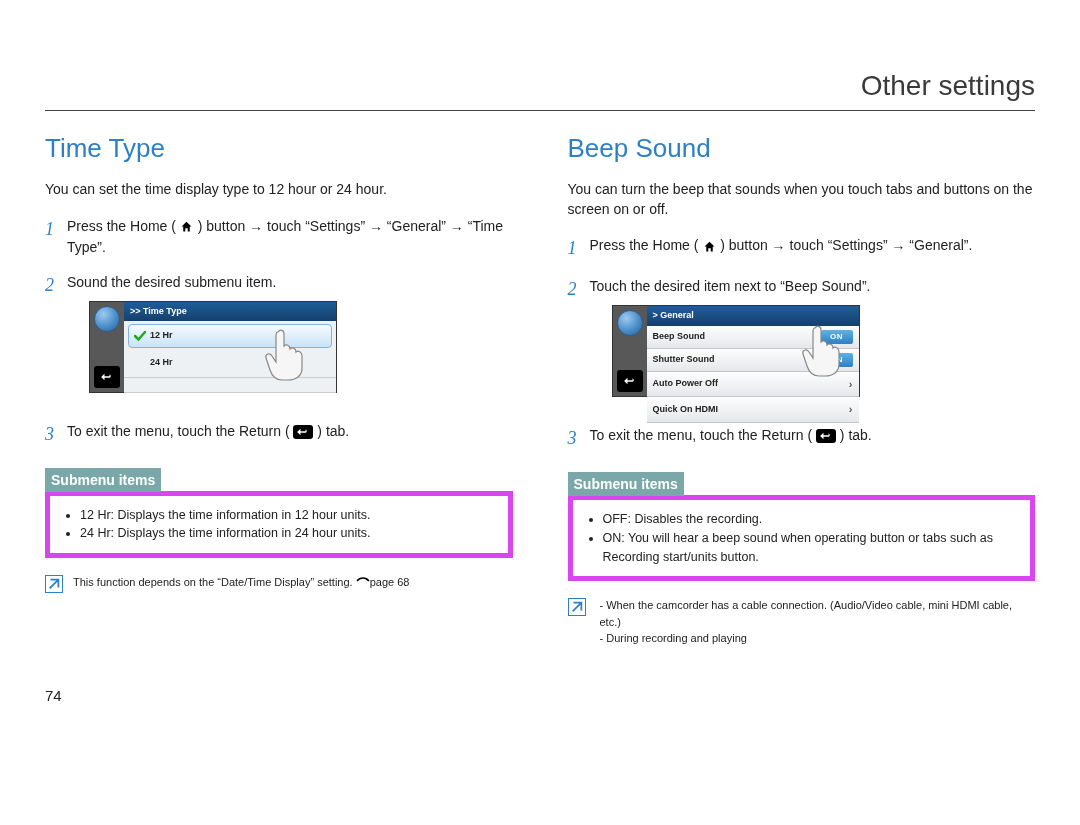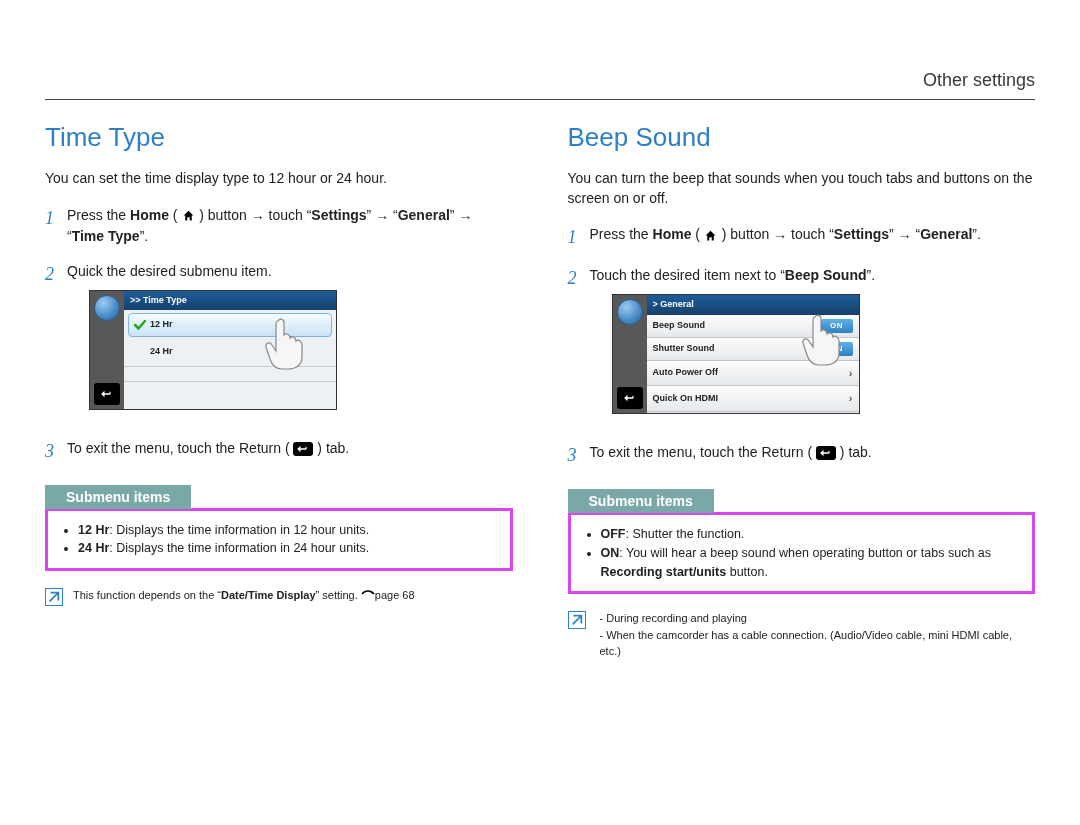--- a/index.html
+++ b/index.html
@@ -1,48 +1,48 @@
 <!DOCTYPE html>
 <html><head>
 <meta charset="utf-8">
 <style>
   * { box-sizing: border-box; margin: 0; padding: 0; }
   html, body { width: 1080px; height: 825px; background: #fff; font-family: Arial, Helvetica, sans-serif; color: #222; }
   .page-wrap { padding: 70px 45px 25px 45px; }
-  .page-title { text-align: right; font-size: 18px; font-weight: 400; color: #3a3a3a; padding-bottom: 8px; border-bottom: 1px solid #444; margin-bottom: 22px; }
+  .page-title { text-align: right; font-size: 28px; font-weight: 400; color: #3a3a3a; padding-bottom: 8px; border-bottom: 1px solid #444; margin-bottom: 22px; }
   .columns { display: flex; gap: 55px; }
   .col { flex: 1; }
   .section-title { font-size: 26px; color: #2d7fc6; font-weight: 400; margin-bottom: 10px; }
   .intro { font-size: 14px; line-height: 1.4; margin-bottom: 16px; margin-top: 16px; }
   ol.steps { list-style: none; counter-reset: step; }
   ol.steps > li { display: flex; margin-bottom: 14px; font-size: 14px; line-height: 1.5; }
   ol.steps > li::before { counter-increment: step; content: counter(step); color: #2d7fc6; font-size: 18px; font-style: italic; font-family: "Times New Roman", serif; width: 22px; flex-shrink: 0; }
   .step-body { flex: 1; }
-  .bold { font-weight: bold; }
+  .bold { font-weight: normal; }
   .home-icon, .return-icon { display: inline-flex; align-items: center; justify-content: center; vertical-align: middle; }
   .home-icon { width: 14px; height: 14px; }
   .return-icon { width: 20px; height: 14px; background: #000; border-radius: 3px; }
   .return-icon svg { display: block; }
-  .screenshot { margin: 8px 0 14px 22px; display: flex; border: 1px solid #333; width: 248px; height: 120px; font-family: Arial, sans-serif; }
+  .screenshot { margin: 8px 0 14px 22px; display: flex; border: 1px solid #333; width: 248px; height: 92px; font-family: Arial, sans-serif; }
   .ss-side { width: 34px; background: #585858; display: flex; flex-direction: column; justify-content: space-between; padding: 4px; }
   .ss-gear { width: 26px; height: 26px; border-radius: 50%; background: radial-gradient(circle at 35% 30%, #9ecaf0, #4a8ec8 55%, #2a5f90); border: 1px solid #2a5f90; position: relative; }
   .ss-back { width: 26px; height: 22px; background: #000; border-radius: 3px; display: flex; align-items: center; justify-content: center; }
   .ss-main { flex: 1; background: #eef1f4; position: relative; }
   .ss-header { background: linear-gradient(#1e5d9a, #15406b); color: #fff; font-size: 9px; font-weight: bold; padding: 3px 6px; }
   .ss-row { display: flex; align-items: center; font-size: 9px; font-weight: bold; }
   .ss-row-sel { background: linear-gradient(#f6fbff, #c9e3f6); border: 1px solid #7fb4df; border-radius: 4px; margin: 3px 4px; padding: 4px 5px; }
   .ss-row-plain { padding: 5px 10px; }
   .ss-check { display: inline-block; width: 12px; height: 12px; margin-right: 4px; }
   .ss-hr { border-top: 1px solid #c8ccd0; margin: 3px 0; }
   .hand { position: absolute; right: 18px; top: 22px; width: 60px; height: 60px; pointer-events: none; }
   .ss2-row { display: flex; align-items: center; justify-content: space-between; font-size: 9px; font-weight: bold; background: linear-gradient(#fdfdfd,#e5e8eb); padding: 4px 6px; border-bottom: 1px solid #c2c6ca; }
   .toggle-on { background: linear-gradient(#5fb2e6, #2f7fc2); color: #fff; font-size: 8px; font-weight: bold; width: 32px; height: 14px; border-radius: 2px; display: flex; align-items: center; justify-content: center; letter-spacing: 0.5px; }
   .chev { font-size: 11px; font-weight: bold; color: #555; }
-  .callout-bar { background: #7aa8a8; color: #fff; font-size: 14px; font-weight: 600; padding: 4px 21px; display: inline-block; margin-top: 6px; }
-  .callout-box { border: 3px solid #d946ef; padding: 10px 12px; margin-top: -1px; font-size: 12.5px; line-height: 1.5; }
+  .callout-bar { background: #7aa8a8; color: #fff; font-size: 14px; font-weight: 600; padding: 4px 6px; display: inline-block; margin-top: 6px; }
+  .callout-box { border: 5px solid #d946ef; padding: 10px 12px; margin-top: -1px; font-size: 12.5px; line-height: 1.5; }
   .callout-box ul { list-style: disc; margin-left: 18px; }
   .note-row { display: flex; gap: 10px; font-size: 11px; line-height: 1.5; margin-top: 16px; }
   .note-icon { width: 18px; height: 18px; border: 1px solid #2d7fc6; display: flex; align-items: center; justify-content: center; flex-shrink: 0; margin-top: 1px; }
   .note-icon svg { display: block; }
   .pageref { display:inline-block; width:14px; height:10px; }
   .page-number { font-size: 15px; margin-top: 40px; }
   .sub-indent { margin-left: 0; }
   .sub-indent .dash { margin-left: 4px; }
 </style>
 </head>
@@ -62,21 +62,21 @@
           <div class="step-body">
             <span>Press the </span><span class="bold">Home</span><span> ( </span><span class="home-icon">
                 <svg viewBox="0 0 16 16" width="13" height="13">
                   <path d="M8 2 L14 8 L12 8 L12 14 L9.5 14 L9.5 10 L6.5 10 L6.5 14 L4 14 L4 8 L2 8 Z" fill="#000"></path>
                 </svg>
               </span><span> ) button → touch “</span><span class="bold">Settings</span><span>” → “</span><span class="bold">General</span><span>” → “</span><span class="bold">Time Type</span><span>”.</span>
           </div>
         </li>
         <li>
           <div class="step-body">
-            <span>Quick the desired submenu item.</span>
+            <span>Sound the desired submenu item.</span>
 
             
             <div class="screenshot">
               <div class="ss-side">
                 <div class="ss-gear"></div>
                 <div class="ss-back">
                   <svg viewBox="0 0 16 12" width="16" height="10">
                       <path d="M5 2 L1 6 L5 10 L5 7 L11 7 C13 7 13 3 11 3 L11 5 L5 5 Z" fill="#fff"></path>
                     </svg>
                 </div>
@@ -200,33 +200,34 @@
                   <path d="M5 2 L1 6 L5 10 L5 7 L11 7 C13 7 13 3 11 3 L11 5 L5 5 Z" fill="#fff"></path>
                 </svg>
               </span><span> ) tab.</span>
           </div>
         </li>
       </ol>
 
       <div class="callout-bar">Submenu items</div>
       <div class="callout-box">
         <ul>
-          <li><span class="bold">OFF</span><span>: Shutter the function.</span></li>
+          <li><span class="bold">OFF</span><span>: Disables the recording.</span></li>
           <li><span class="bold">ON</span><span>: You will hear a beep sound when operating button or tabs such as </span><span class="bold">Recording start/units</span><span> button.</span></li>
         </ul>
       </div>
 
       <div class="note-row">
         <div class="note-icon">
           <svg viewBox="0 0 16 16" width="14" height="14">
               <path d="M3 13 L13 3 M4 3 L13 3 L13 12" stroke="#2d7fc6" stroke-width="2" fill="none"></path>
             </svg>
         </div>
         <div class="sub-indent">
+          <div class="dash">- When the camcorder has a cable connection. (Audio/Video cable, mini HDMI cable, etc.)</div>
           <div class="dash">- During recording and playing</div>
-          <div class="dash">- When the camcorder has a cable connection. (Audio/Video cable, mini HDMI cable, etc.)</div>
         </div>
       </div>
     </div>
 
   </div>
 
+  <div class="page-number">74</div>
 </div>
 
 </body></html>

